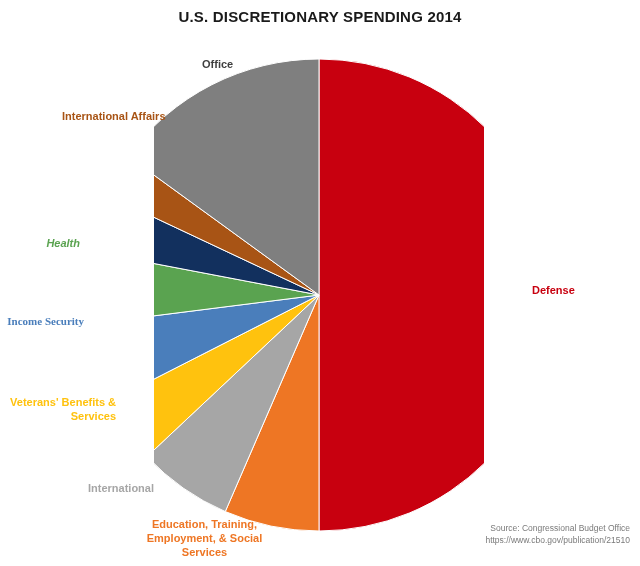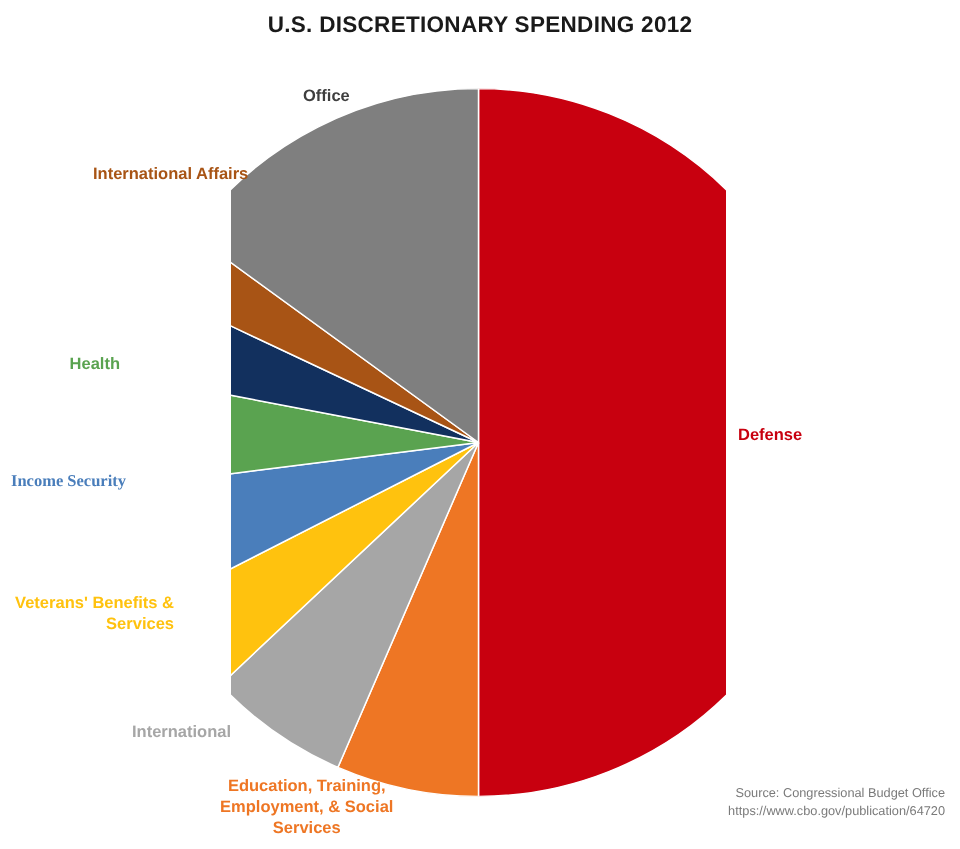--- a/index.html
+++ b/index.html
@@ -59,46 +59,46 @@
     color: #7a7a7a;
     line-height: 1.35;
     white-space: pre-line;
   }
 </style>
 </head>
 <body>
 
 <div id="chart-root">
 
-  <div id="chart-title">U.S. DISCRETIONARY SPENDING 2012</div>
+  <div id="chart-title">U.S. DISCRETIONARY SPENDING 2014</div>
 
   <div id="pie-wrap">
     <svg id="pie-svg" width="330" height="472" viewBox="0 0 330 472">
       <g id="slices">
           <path d="M 165 236 L 165.00 0.00 A 236 236 0 0 1 165.00 472.00 Z" fill="#c8000f" stroke="#ffffff" stroke-width="1"></path>
           <path d="M 165 236 L 165.00 472.00 A 236 236 0 0 1 71.27 452.59 Z" fill="#ee7624" stroke="#ffffff" stroke-width="1"></path>
           <path d="M 165 236 L 71.27 452.59 A 236 236 0 0 1 -7.04 397.55 Z" fill="#a6a6a6" stroke="#ffffff" stroke-width="1"></path>
           <path d="M 165 236 L -7.04 397.55 A 236 236 0 0 1 -45.28 343.14 Z" fill="#ffc20e" stroke="#ffffff" stroke-width="1"></path>
           <path d="M 165 236 L -45.28 343.14 A 236 236 0 0 1 -69.14 265.58 Z" fill="#4a7ebb" stroke="#ffffff" stroke-width="1"></path>
           <path d="M 165 236 L -69.14 265.58 A 236 236 0 0 1 -66.82 191.78 Z" fill="#5aa350" stroke="#ffffff" stroke-width="1"></path>
           <path d="M 165 236 L -66.82 191.78 A 236 236 0 0 1 -48.54 135.52 Z" fill="#12305e" stroke="#ffffff" stroke-width="1"></path>
           <path d="M 165 236 L -48.54 135.52 A 236 236 0 0 1 -25.93 97.28 Z" fill="#a85415" stroke="#ffffff" stroke-width="1"></path>
           <path d="M 165 236 L -25.93 97.28 A 236 236 0 0 1 165.00 0.00 Z" fill="#7f7f7f" stroke="#ffffff" stroke-width="1"></path>
         </g>
     </svg>
   </div>
 
-  <div class="slice-label" style="left: 476px; top: 284px; color: rgb(200, 0, 15); padding-left: 16px;">Defense</div>
+  <div class="slice-label" style="left: 516px; top: 284px; color: rgb(200, 0, 15); padding-left: 16px;">Defense</div>
   <div class="slice-label" style="left: 142px; top: 518px; width: 125px; text-align: center; color: rgb(238, 118, 36);">Education, Training,
 Employment, &amp; Social
 Services</div>
   <div class="slice-label" style="left: 88px; top: 482px; color: rgb(166, 166, 166);">International</div>
   <div class="slice-label" style="left: 4px; top: 396px; width: 112px; text-align: right; color: rgb(255, 194, 14);">Veterans' Benefits &amp;
 Services</div>
   <div class="slice-label" style="left: 0px; top: 315px; width: 84px; text-align: right; color: rgb(74, 126, 187); font-family: Liberation Serif, serif;">Income Security</div>
-  <div class="slice-label" style="left: 14px; top: 237px; width: 66px; text-align: right; color: rgb(90, 163, 80);">Health</div>
+  <div class="slice-label" style="left: 14px; top: 237px; width: 66px; text-align: right; color: rgb(90, 163, 80); font-style: italic;">Health</div>
   <div class="slice-label" style="left: 62px; top: 110px; color: rgb(168, 84, 21);">International Affairs</div>
   <div class="slice-label" style="left: 202px; top: 58px; color: rgb(63, 63, 63);">Office</div>
 
   <div id="source-note">Source: Congressional Budget Office
-https://www.cbo.gov/publication/64720</div>
+https://www.cbo.gov/publication/21510</div>
 
 </div>
 
 </body></html>

